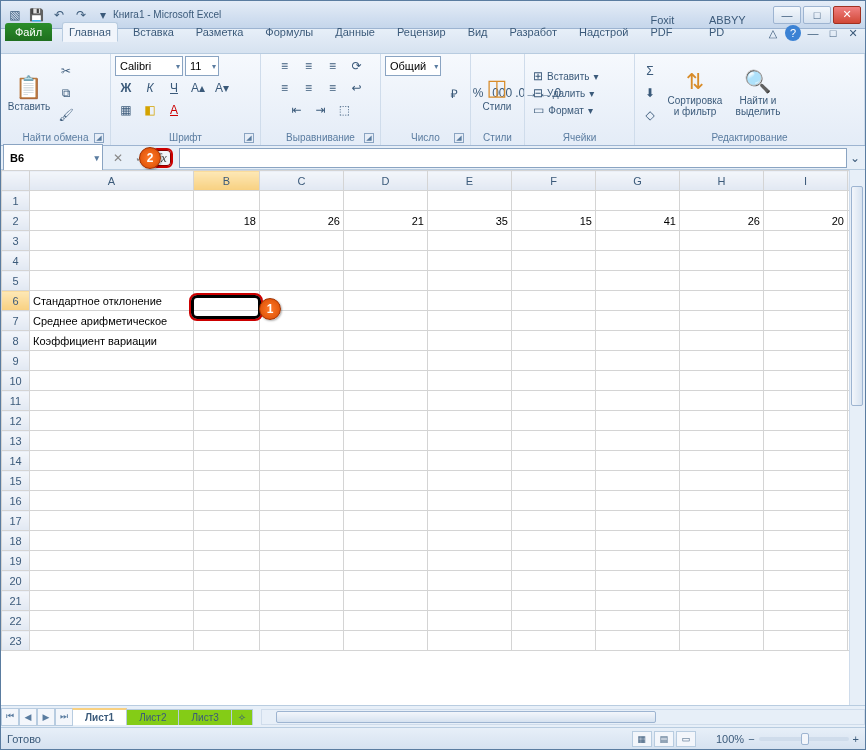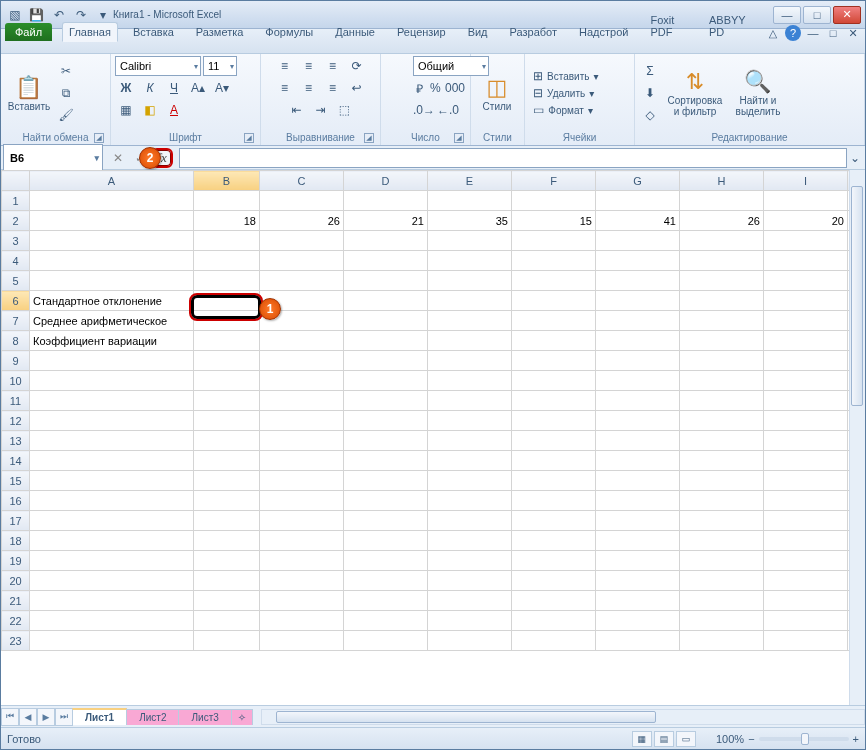--- a/index.html
+++ b/index.html
@@ -61,21 +61,21 @@
   .grid td { text-align: right; color: #000; background: #fff; }
   .grid td.txt { text-align: left; }
   .grid td.selected { position: relative; }
   .sel-border { position: absolute; border: 3px solid #000; outline: 2px solid #c00; border-radius: 6px; pointer-events: none; box-shadow: 0 0 0 1px #800; }
   
   .sheettabs { height: 22px; background: #e7eff8; border-top: 1px solid #b8cce0; display: flex; align-items: center; }
   .nav-arrows { display: flex; }
   .nav-arrows span { width: 18px; height: 18px; display: flex; align-items: center; justify-content: center; border: 1px solid #b8cce0; background: #f3f6fb; color: #5a7ca0; font-size: 9px; cursor: pointer; }
   .sheet-tab { padding: 2px 12px; background: #fff; border: 1px solid #b8cce0; border-bottom: none; font-size: 10px; color: #3b5a7a; cursor: pointer; margin-left: -1px; }
   .sheet-tab.active { background: #fff; font-weight: bold; border-top: 2px solid #f8d080; }
-  .sheet-tab.inactive { background: #f9a8d4; }
+  .sheet-tab.inactive { background: #84cc16; }
   .hscroll { flex: 1; height: 16px; background: #e7eff8; margin-left: 8px; position: relative; border: 1px solid #cfdceb; }
   .hscroll-thumb { position: absolute; left: 14px; top: 1px; width: 380px; height: 12px; background: linear-gradient(#f3f6fb,#d6e2f0); border: 1px solid #9db4d1; border-radius: 2px; }
   
   .status { height: 22px; background: linear-gradient(#e7eff8,#d6e2f0); border-top: 1px solid #b8cce0; display: flex; align-items: center; padding: 0 6px; font-size: 11px; color: #3b5a7a; }
   .status .spacer { flex: 1; }
   .view-btns span { display: inline-flex; width: 20px; height: 16px; border: 1px solid #b8cce0; background: #f3f6fb; align-items: center; justify-content: center; margin-left: -1px; font-size: 9px; cursor: pointer; }
   .zoom { display: flex; align-items: center; gap: 4px; margin-left: 20px; }
   .zoom-slider { width: 90px; height: 4px; background: #cfdceb; position: relative; border-radius: 2px; }
   .zoom-thumb { position: absolute; left: 42px; top: -4px; width: 8px; height: 12px; background: #f3f6fb; border: 1px solid #9db4d1; border-radius: 2px; }
   .vscroll { position: absolute; right: 0; top: 0; bottom: 0; width: 16px; background: #e7eff8; border-left: 1px solid #cfdceb; }
@@ -136,21 +136,21 @@
           <div class="mini-btn">⧉</div>
           <div class="mini-btn">🖌</div>
         </div>
       </div>
       <div class="group-label"><span>Найти обмена</span><span class="dialog-launcher">◢</span></div>
     </div>
 
     <div class="group" style="width:150px">
       <div class="group-body" style="flex-direction:column;align-items:stretch;gap:2px;">
         <div class="font-row">
-          <div class="combo" style="width:86px">Calibri</div>
+          <div class="combo" style="width:68px">Calibri</div>
           <div class="combo" style="width:34px">11</div>
         </div>
         <div class="font-row">
           <div class="mini-btn" style="font-weight:bold">Ж</div>
           <div class="mini-btn" style="font-style:italic">К</div>
           <div class="mini-btn" style="text-decoration:underline">Ч</div>
           <div class="mini-btn">A▴</div>
           <div class="mini-btn">A▾</div>
         </div>
         <div class="font-row">
@@ -179,21 +179,21 @@
         <div class="font-row">
           <div class="mini-btn">⇤</div>
           <div class="mini-btn">⇥</div>
           <div class="mini-btn">⬚</div>
         </div>
       </div>
       <div class="group-label"><span>Выравнивание</span><span class="dialog-launcher">◢</span></div>
     </div>
 
     <div class="group" style="width:90px">
-      <div class="group-body" style="flex-direction:column;gap:2px;align-items:stretch;margin-left:28px;">
+      <div class="group-body" style="gap:2px;align-items:stretch;">
         <div class="combo" style="width:76px">Общий</div>
         <div class="font-row">
           <div class="mini-btn">₽</div>
           <div class="mini-btn">%</div>
           <div class="mini-btn">000</div>
         </div>
         <div class="font-row">
           <div class="mini-btn">.0→</div>
           <div class="mini-btn">←.0</div>
         </div>

